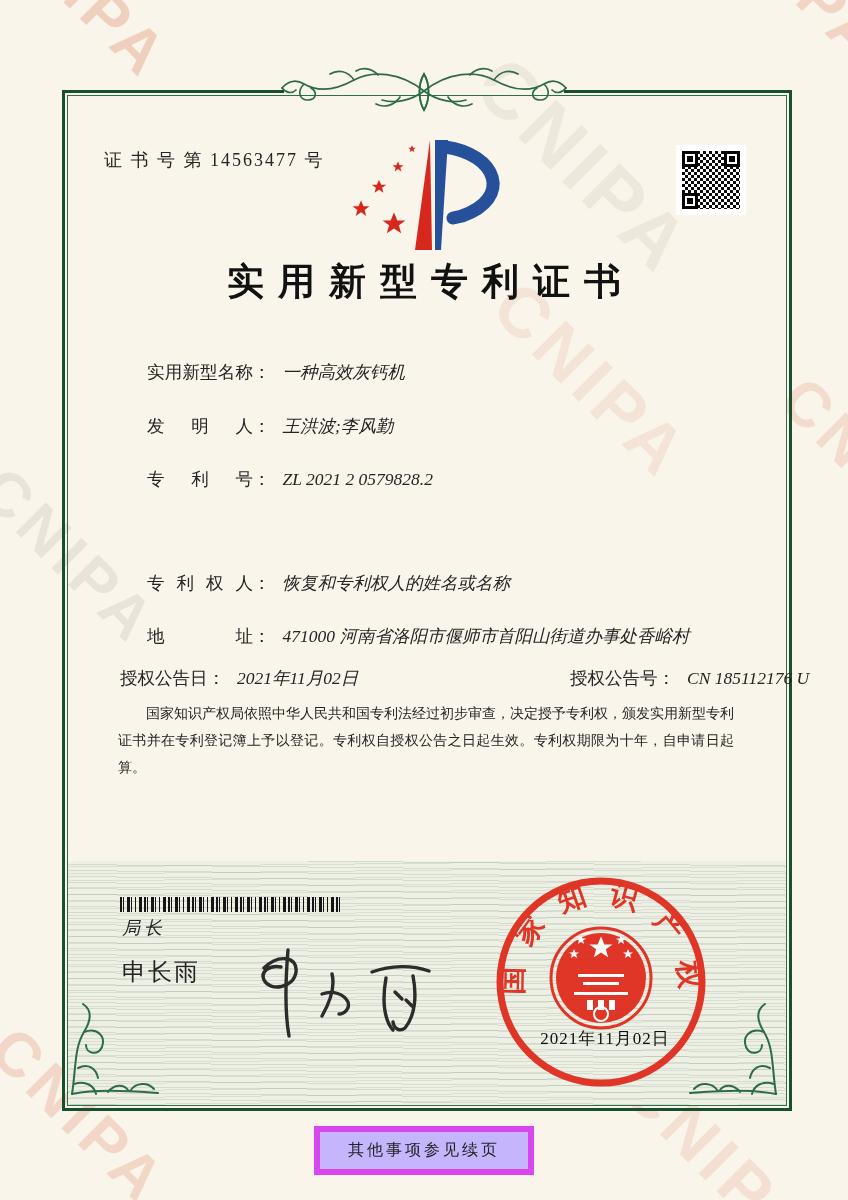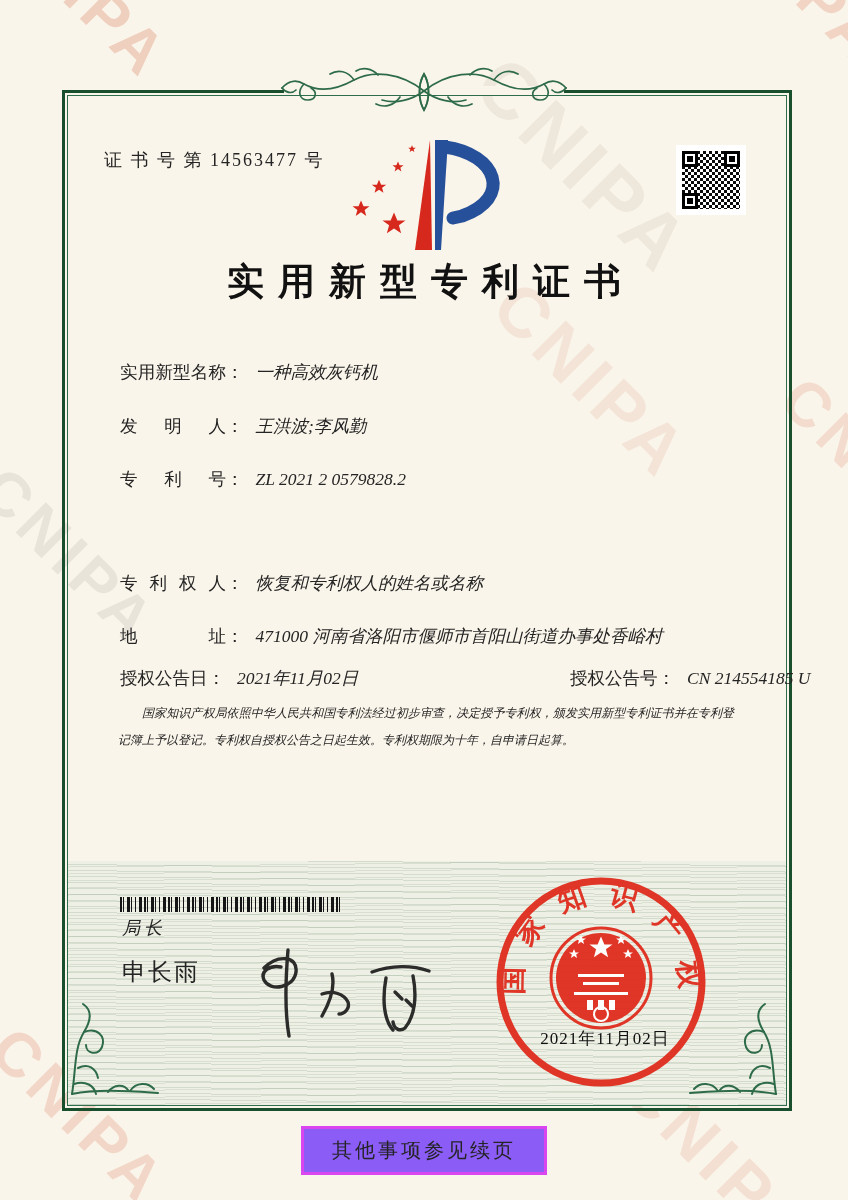--- a/index.html
+++ b/index.html
@@ -47,47 +47,47 @@
     background-image:repeating-conic-gradient(#0a0a0a 0% 25%, #fff 25% 50%);
     background-size:6px 6px;}
   .fdr{position:absolute;width:10px;height:10px;border:3px solid #000;background:#fff;}
   .fdr i{display:block;width:6px;height:6px;background:#000;margin:2px;}
   .fdr.tl{left:0;top:0}.fdr.tr{right:0;top:0}.fdr.bl{left:0;bottom:0}
 
   .title{position:absolute;left:0;top:257px;width:848px;text-align:center;
     font-size:37px;font-weight:bold;letter-spacing:14px;text-indent:14px;color:#111;}
 
   .frow{position:absolute;left:120px;font-size:17.5px;white-space:nowrap;}
-  .flabel{display:inline-block;width:106px;text-align:justify;text-align-last:justify;vertical-align:bottom;}
+  .flabel{display:inline-block;width:106px;text-align:justify;text-align-last:justify;vertical-align:bottom;margin-left:27px;}
   .fvalue{margin-left:12px;font-style:italic;}
   .grant2{position:absolute;left:450px;top:0;}
 
-  .paras{position:absolute;left:118px;top:700px;width:616px;font-size:12px;line-height:27px;text-align:justify;font-style:italic;}
+  .paras{position:absolute;left:118px;top:700px;width:616px;font-size:14px;line-height:27px;text-align:justify;}
   .paras p{margin:0;text-indent:2em;}
 
   .barcode{position:absolute;left:120px;top:897px;width:223px;height:15px;
     background:repeating-linear-gradient(90deg,
       #151515 0 2px, transparent 2px 3px,
       #151515 3px 4px, transparent 4px 7px,
       #151515 7px 10px, transparent 10px 11px,
       #151515 11px 12px, transparent 12px 15px,
       #151515 15px 16px, transparent 16px 19px,
       #151515 19px 22px, transparent 22px 24px);}
   .bureau-title{position:absolute;left:122px;top:916px;font-size:18px;letter-spacing:4px;font-style:italic;}
   .bureau-name{position:absolute;left:122px;top:956px;font-size:24px;letter-spacing:2px;}
   .signature{position:absolute;left:236px;top:940px;width:215px;height:105px;}
 
   .seal{position:absolute;left:490px;top:874px;width:222px;height:222px;opacity:.94;}
   .seal-date{position:absolute;left:505px;top:1027px;width:200px;text-align:center;
     font-size:17px;color:#111;letter-spacing:1px;z-index:3;}
 
   .page-footer{position:absolute;left:0;top:1078px;width:848px;text-align:center;font-size:14.5px;letter-spacing:2px;}
   .note-box{position:absolute;left:0;top:1126px;width:848px;text-align:center;}
-  .note-box span{display:inline-block;background:#8b5cf6;border:3px solid #d946ef;
-    padding:8px 28px;font-size:20px;letter-spacing:3px;}
+  .note-box span{display:inline-block;background:#c4b5fd;border:6px solid #d946ef;
+    padding:8px 28px;font-size:16px;letter-spacing:3px;}
 
   .flourish{position:absolute;z-index:2;}
   .fl-left{left:64px;top:1000px;}
   .fl-right{left:684px;top:1000px;transform:scaleX(-1);}
   .top-orn{position:absolute;left:272px;top:66px;z-index:3;}
 </style>
 </head>
 <body>
 
 <div class="page">
@@ -192,21 +192,21 @@
     <div class="frow" style="top:571px">
       <span class="flabel">专利权人</span><span>：</span><span class="fvalue">恢复和专利权人的姓名或名称</span>
     </div>
     <div class="frow" style="top:624px">
       <span class="flabel">地址</span><span>：</span><span class="fvalue">471000 河南省洛阳市偃师市首阳山街道办事处香峪村</span>
     </div>
 
     <div class="frow" style="top:666px">
       <span>授权公告日</span><span>：</span><span class="fvalue">2021年11月02日</span>
       <span class="grant2">
-        <span>授权公告号</span><span>：</span><span class="fvalue">CN 214554185 U</span>
+        <span>授权公告号</span><span>：</span><span class="fvalue">CN 185112176 U</span>
       </span>
     </div>
 
     <div class="paras">
       <p>国家知识产权局依照中华人民共和国专利法经过初步审查，决定授予专利权，颁发实用新型专利证书并在专利登记簿上予以登记。专利权自授权公告之日起生效。专利权期限为十年，自申请日起算。</p>
     </div>
 
     <div class="barcode"></div>
 
     <div class="bureau-title">局长</div>

